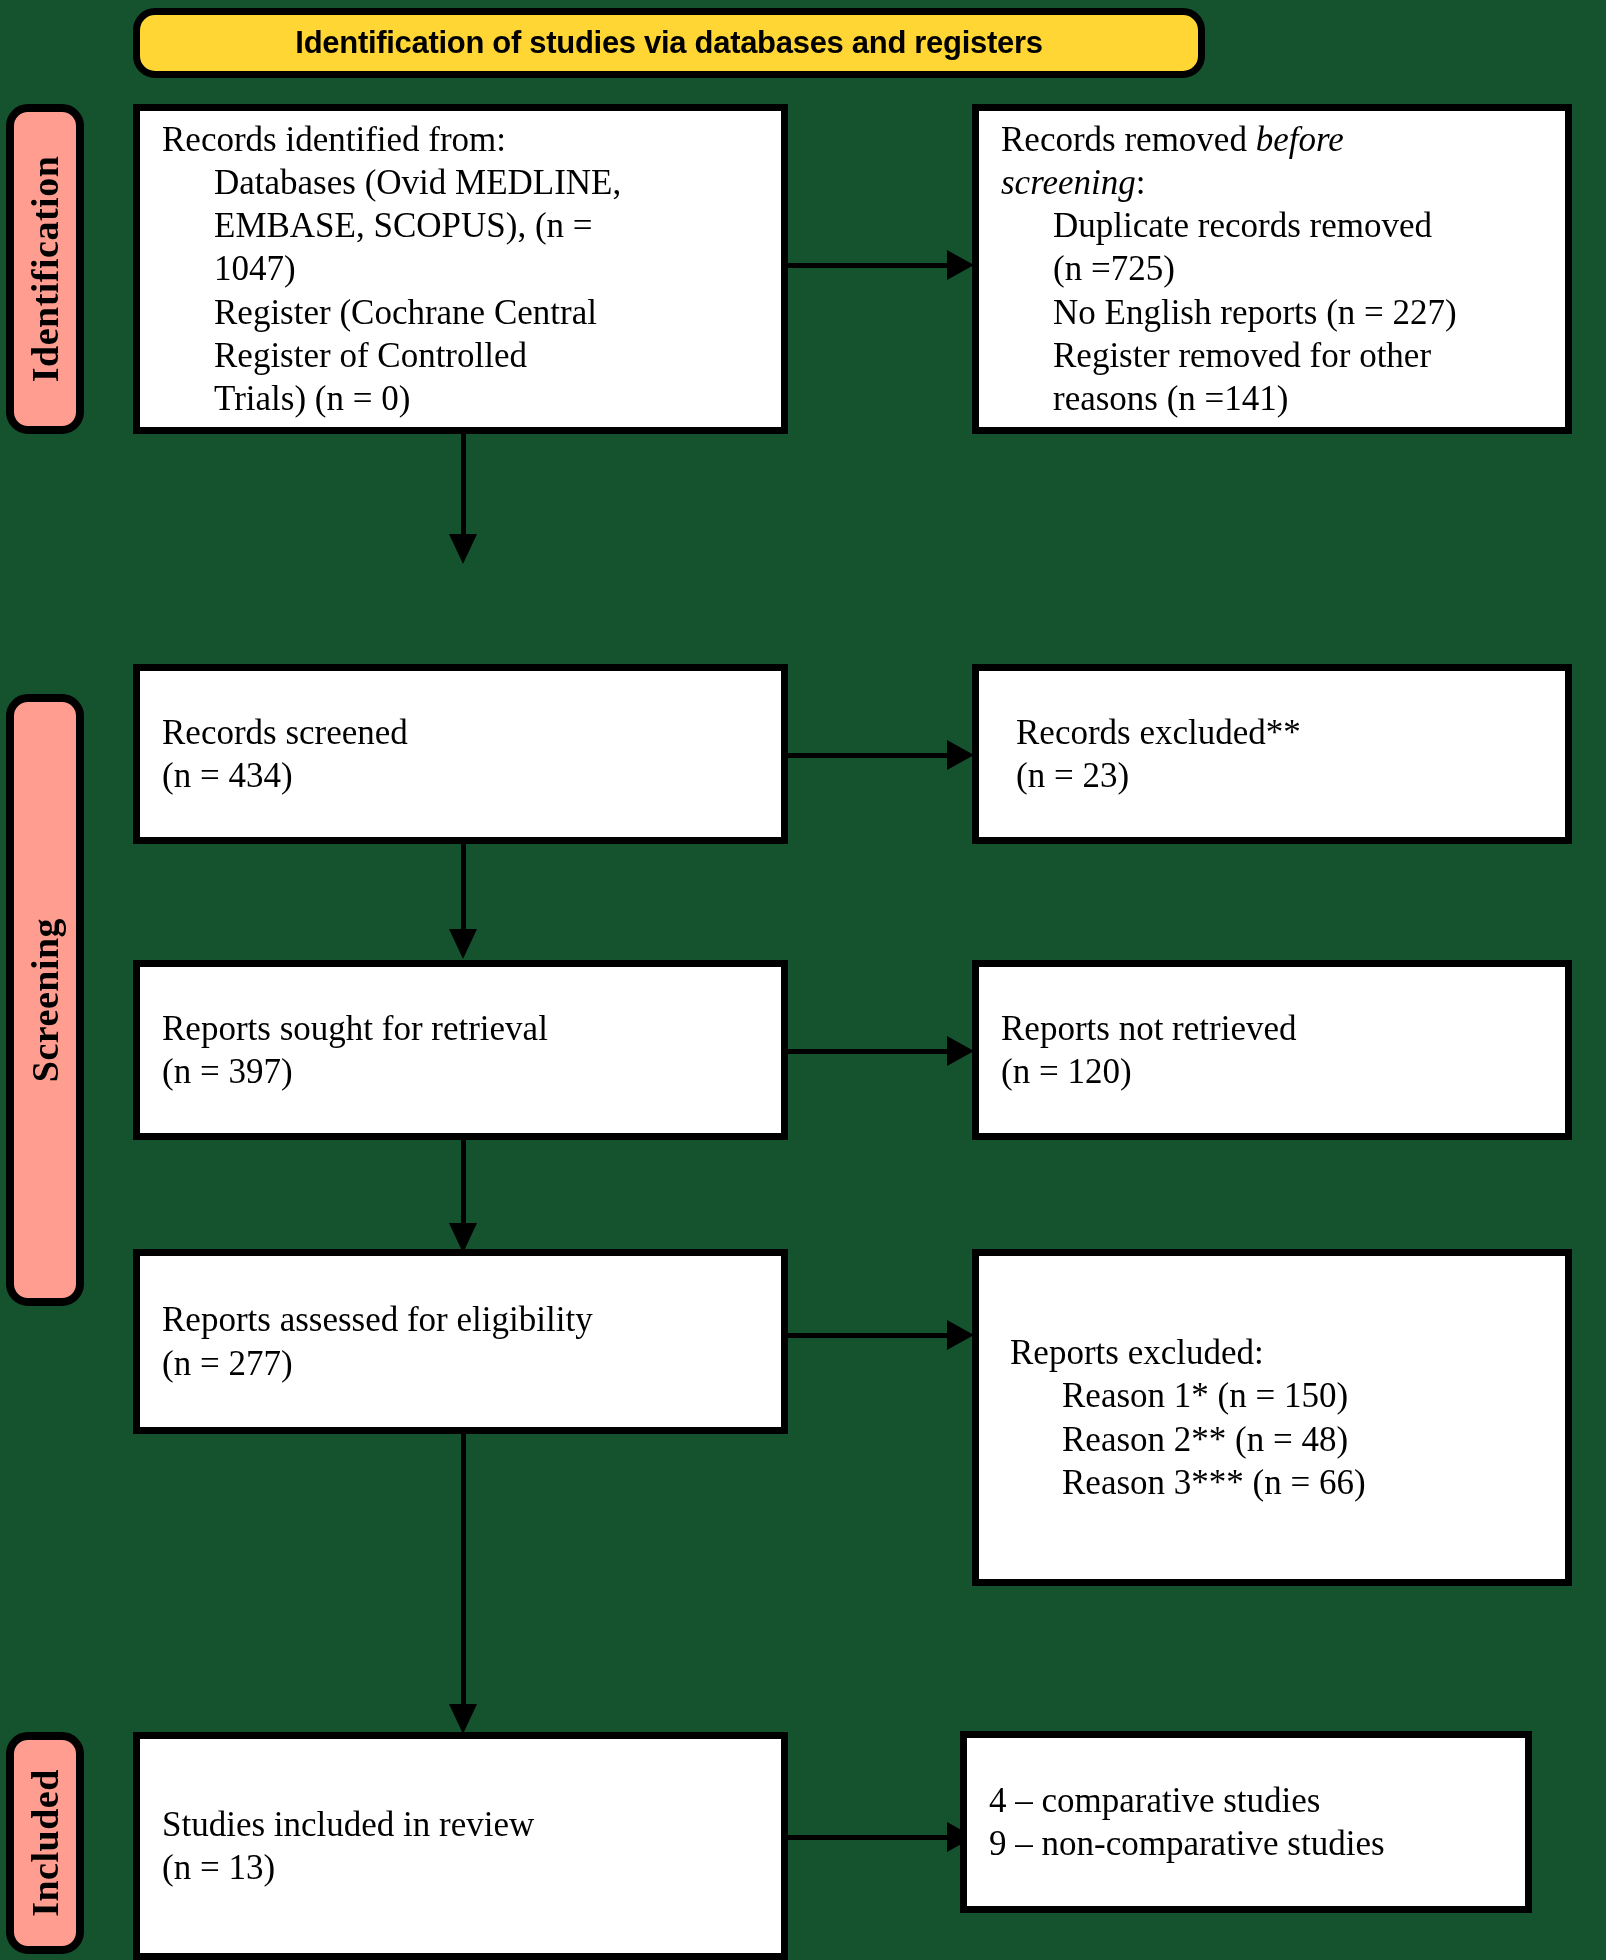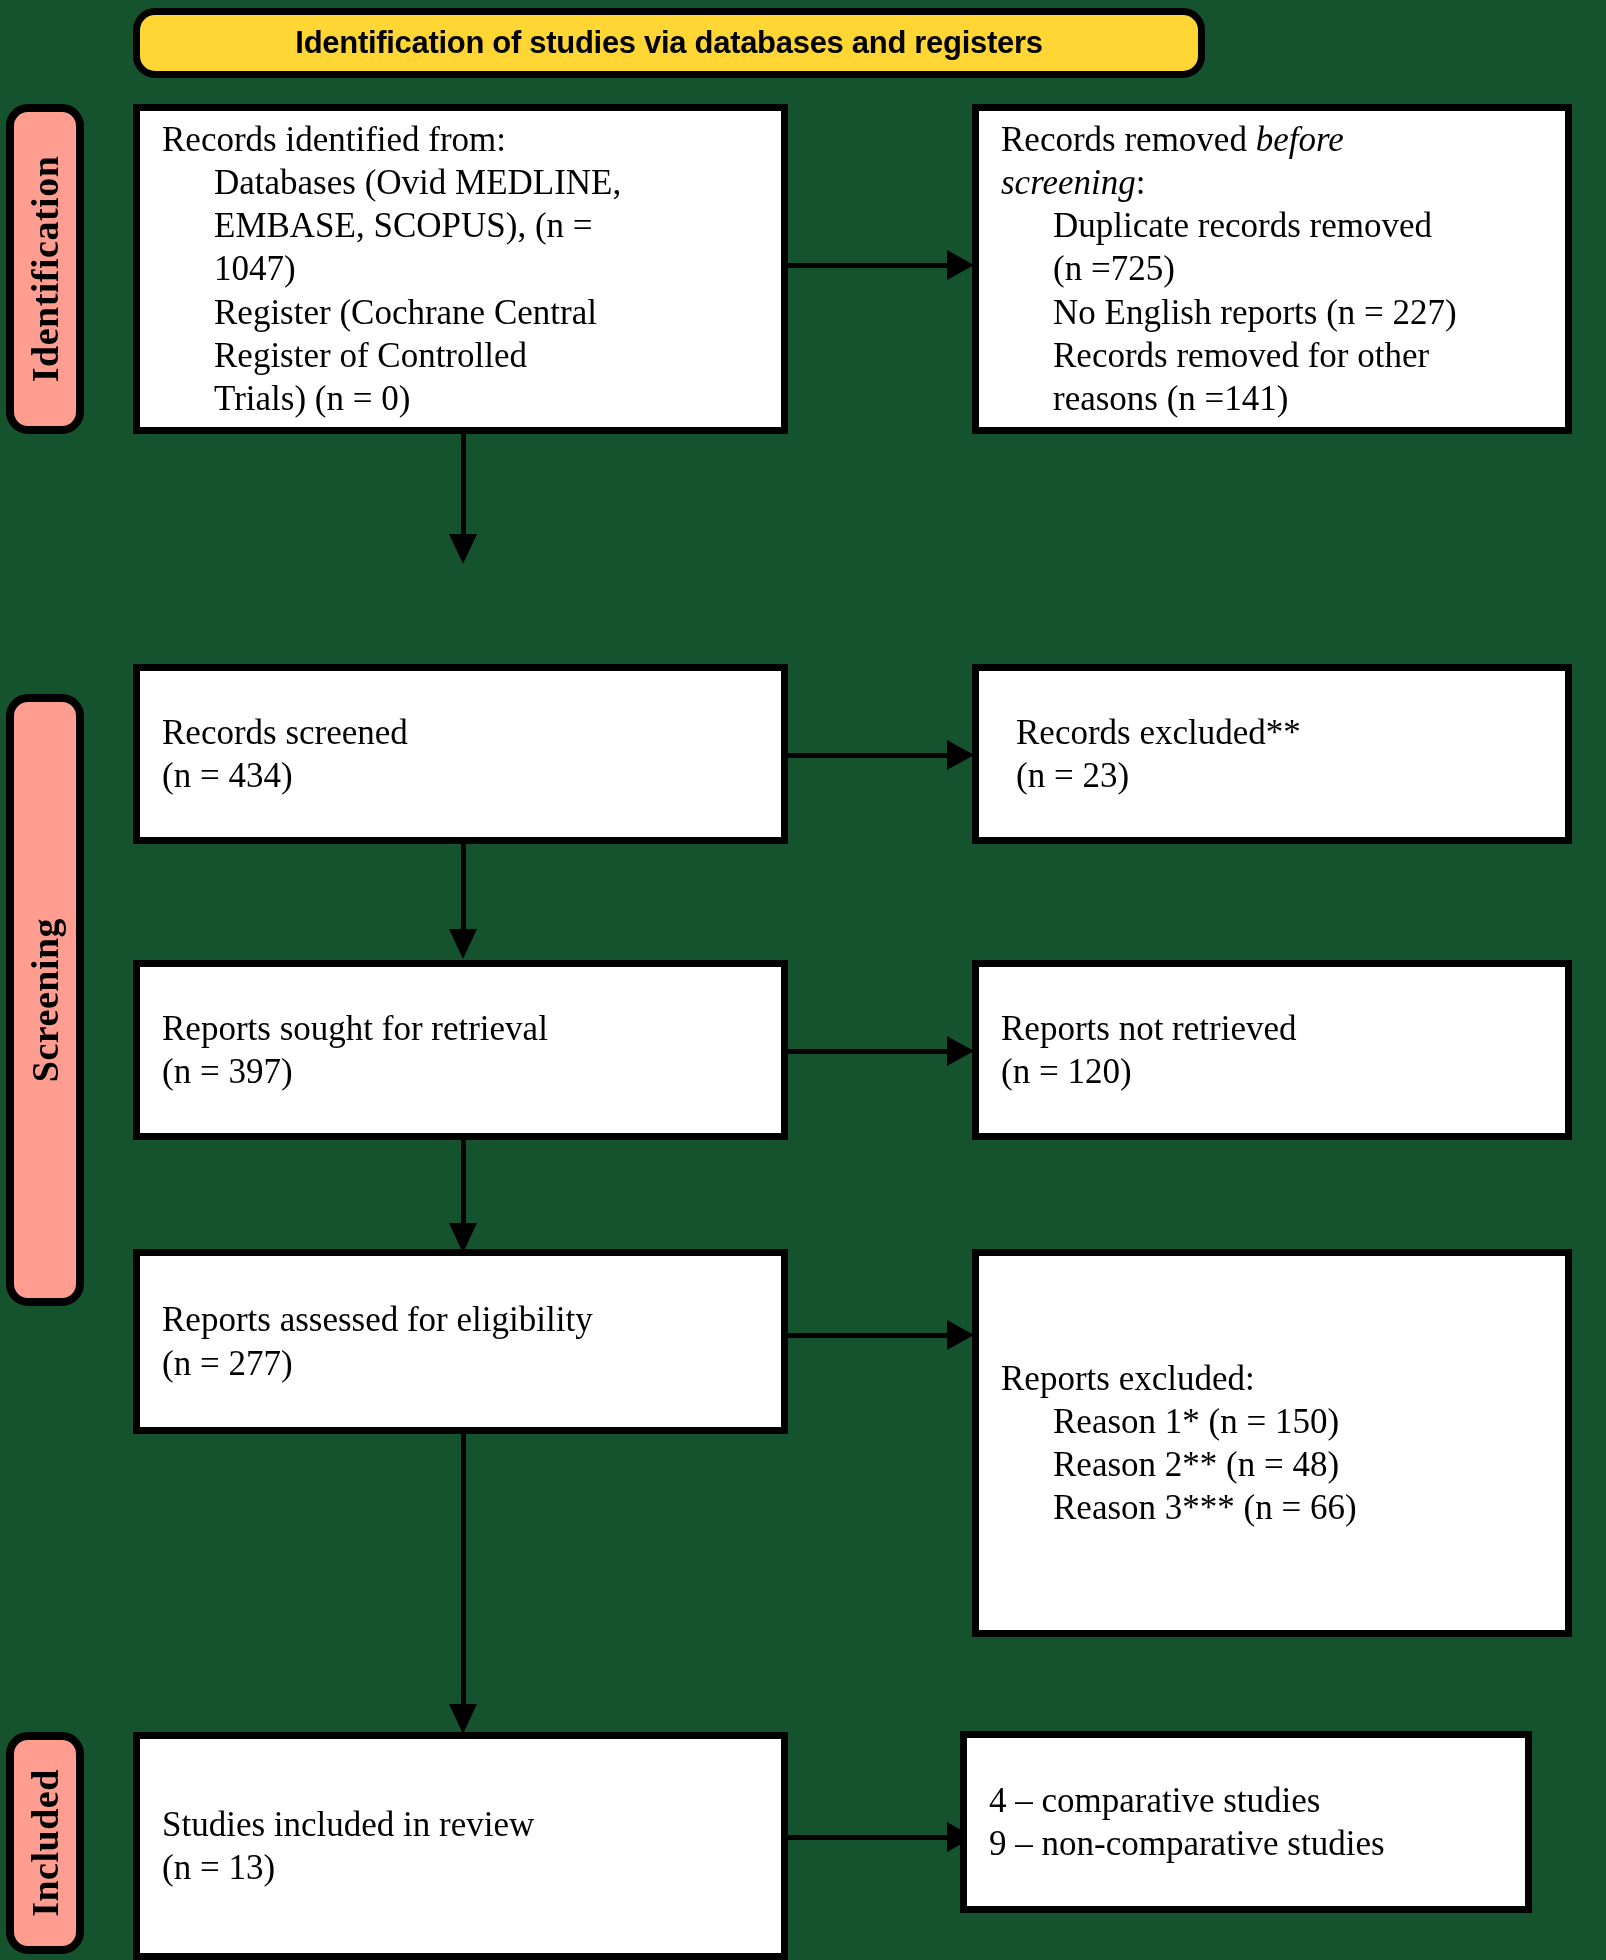--- a/index.html
+++ b/index.html
@@ -151,21 +151,21 @@
     <div class="head-r" style="left:159px;"></div>
   </div>
 
   <div class="pbox" style="left:972px; top:104px; width:600px; height:330px;">
     <div class="pbox-inner">
       <div class="line"><span>Records removed </span><span class="ital">before</span></div>
       <div class="line"><span class="ital">screening</span><span>:</span></div>
       <div class="line indent">Duplicate records removed</div>
       <div class="line indent">(n =725)</div>
       <div class="line indent">No English reports (n = 227)</div>
-      <div class="line indent">Records removed for other</div>
+      <div class="line indent">Register removed for other</div>
       <div class="line indent">reasons (n =141)</div>
     </div>
   </div>
 
   <div class="conn" style="left:448px; top:434px; width:30px; height:130px;">
     <div class="shaft-v" style="height:100px;"></div>
     <div class="head-d" style="top:100px;"></div>
   </div>
 
   <div class="pbox" style="left:133px; top:664px; width:655px; height:180px;">
@@ -221,21 +221,21 @@
       <div class="line">Reports assessed for eligibility</div>
       <div class="line">(n = 277)</div>
     </div>
   </div>
 
   <div class="conn" style="left:788px; top:1320px; width:186px; height:30px;">
     <div class="shaft-h" style="width:159px;"></div>
     <div class="head-r" style="left:159px;"></div>
   </div>
 
-  <div class="pbox" style="left:972px; top:1249px; width:600px; height:388px;">
+  <div class="pbox" style="left:972px; top:1249px; width:600px; height:337px;padding-left:9px;">
     <div class="pbox-inner">
       <div class="line">Reports excluded:</div>
       <div class="line indent">Reason 1* (n = 150)</div>
       <div class="line indent">Reason 2** (n = 48)</div>
       <div class="line indent">Reason 3*** (n = 66)</div>
     </div>
   </div>
 
   <div class="conn" style="left:448px; top:1434px; width:30px; height:300px;">
     <div class="shaft-v" style="height:270px;"></div>

